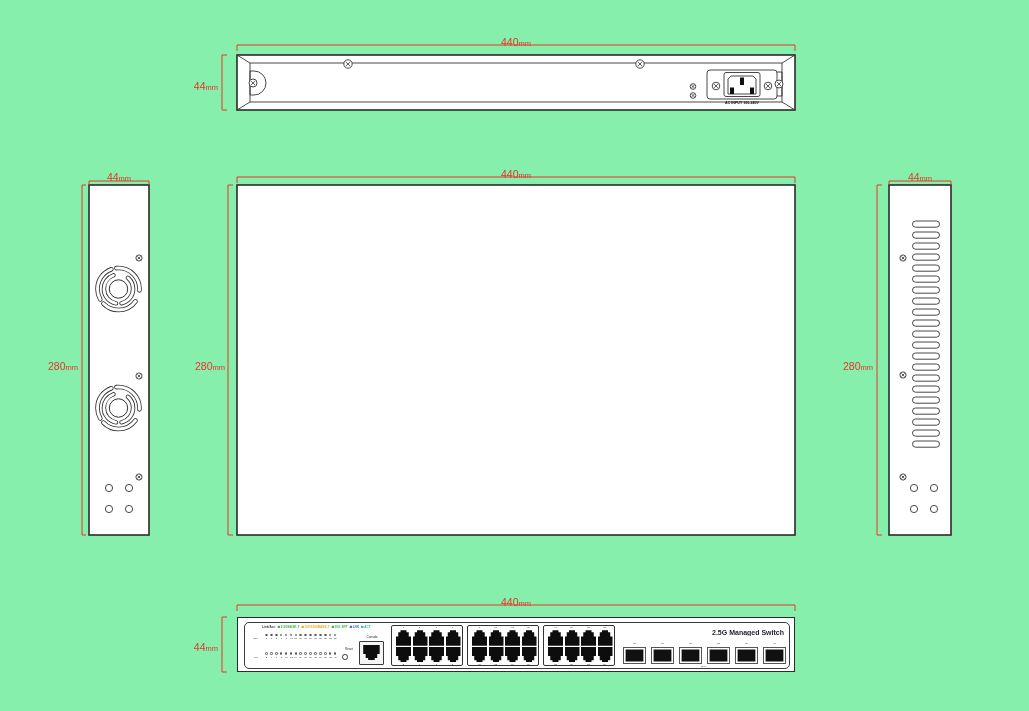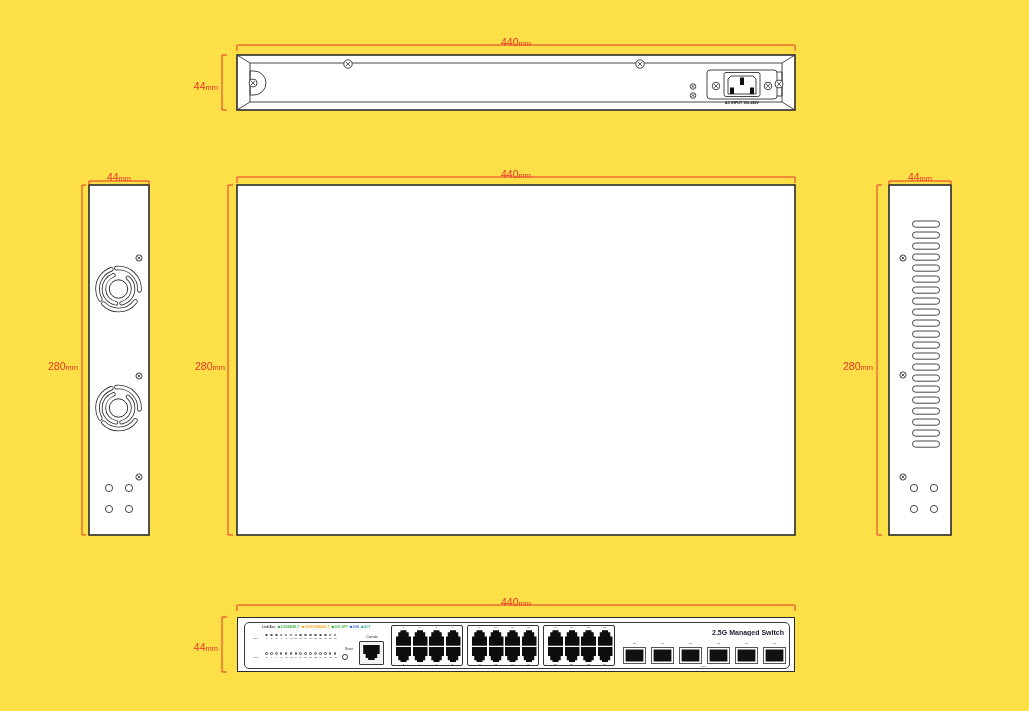--- a/index.html
+++ b/index.html
@@ -1,16 +1,16 @@
 <!DOCTYPE html>
 <html><head>
 <meta charset="utf-8">
 <style>
   html,body{margin:0;padding:0;background:#fff;}
-  #canvas{position:relative;width:1029px;height:711px;background:#fde047;overflow:hidden;
+  #canvas{position:relative;width:1029px;height:711px;background:#86efac;overflow:hidden;
           font-family:"Liberation Sans", sans-serif;}
   #linework{position:absolute;left:0;top:0;}
   .dim-label{position:absolute;color:#e8352b;white-space:nowrap;line-height:1;}
   .dim-num{font-size:10.5px;}
   .dim-unit{font-size:7.5px;}
   .ta-r{text-align:right;}
   .ta-c{text-align:center;}
   
   #front-panel{position:absolute;left:237px;top:617px;width:558px;height:55px;
                border:1.6px solid #2b2b2b;box-sizing:border-box;background:#fff;}

